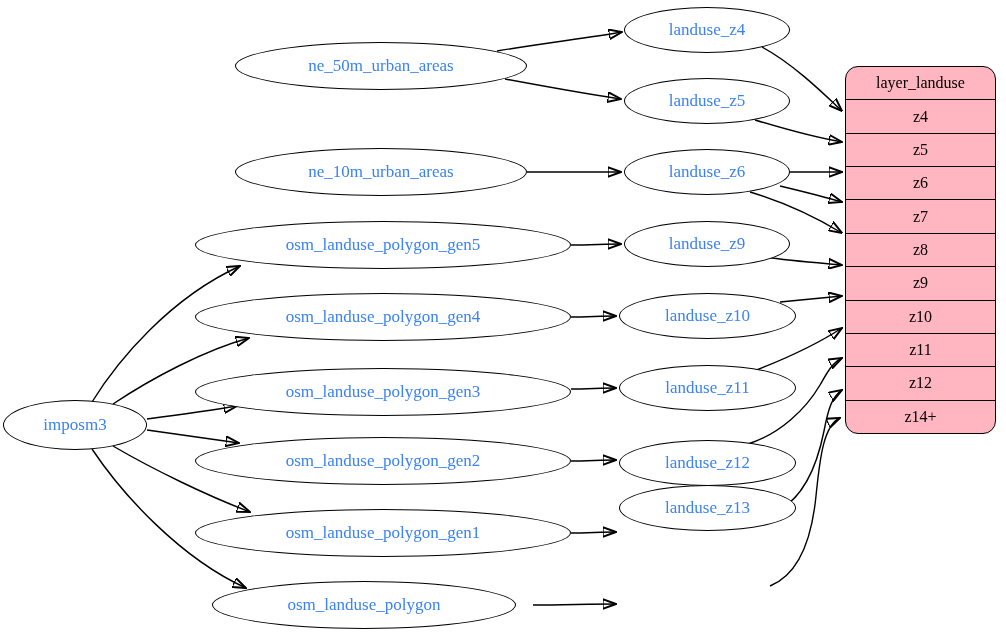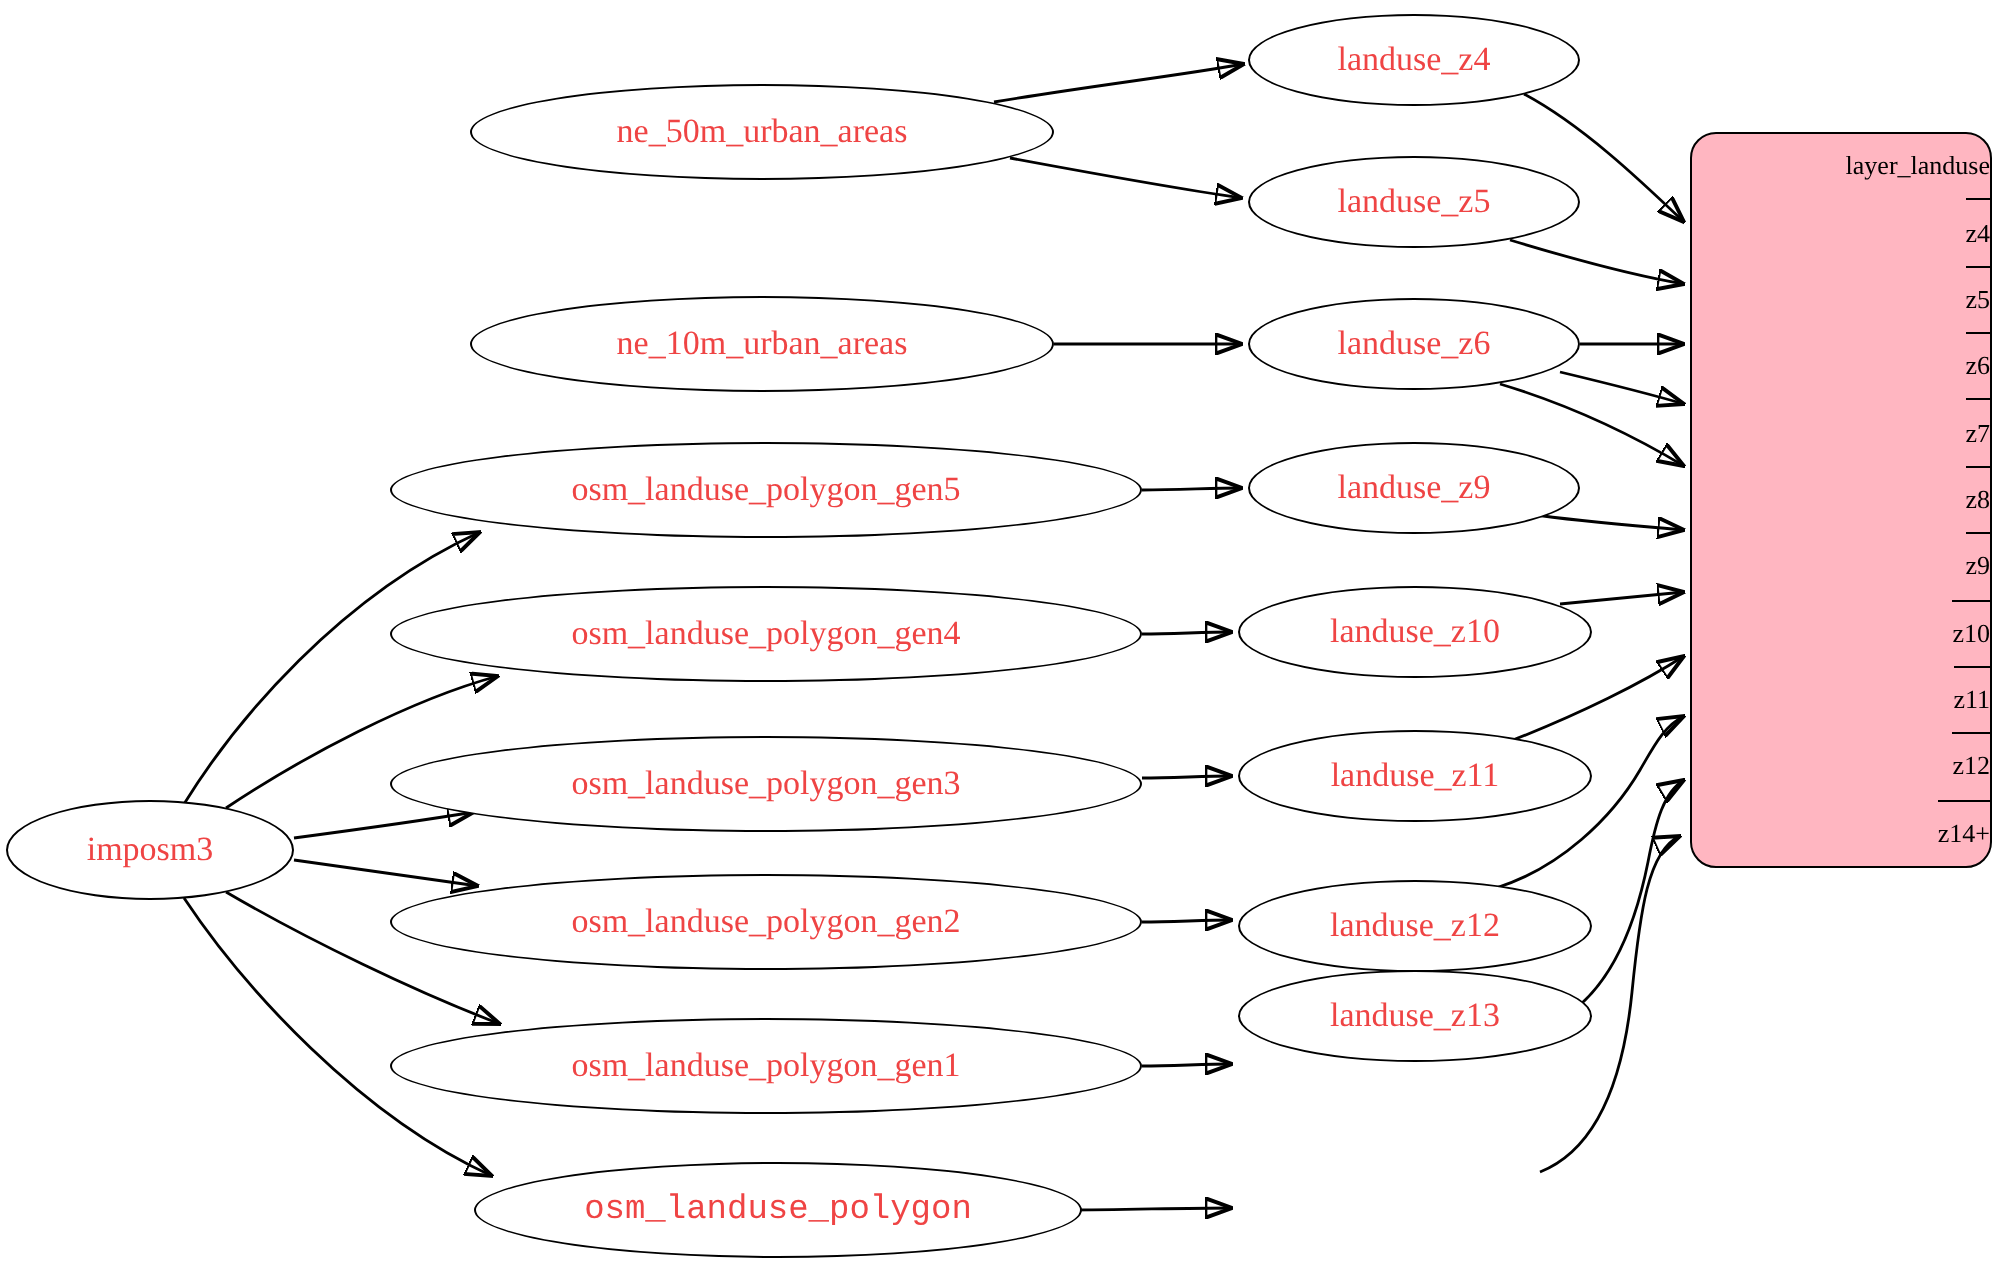--- a/index.html
+++ b/index.html
@@ -30,38 +30,37 @@
   .node {
     position: absolute;
     box-sizing: border-box;
     border: 1.5px solid #000000;
     border-radius: 50%;
     background: #ffffff;
     display: flex;
     align-items: center;
     justify-content: center;
     font-size: 17px;
-    color: #ef4444;
+    color: #3b82f6;
     white-space: nowrap;
   }
   .record {
     position: absolute;
     left: 845px;
     top: 66px;
     width: 151px;
     height: 368px;
     box-sizing: border-box;
     border: 1.7px solid #000000;
     border-radius: 13px;
     background: #ffb6c1;
     display: flex;
     flex-direction: column;
-    font-size: 13px;
+    font-size: 16px;
     color: #000000;
-    align-items: flex-end;
   }
   .record-row {
     flex: 1;
     display: flex;
     align-items: center;
     justify-content: center;
     border-top: 1.2px solid #000000;
     white-space: nowrap;
   }
   .record-row:first-child {
@@ -112,21 +111,21 @@
 
   <div class="node" style="left:3px; top:400px; width:144px; height:50px;">imposm3</div>
 
   <div class="node" style="left:235px; top:42px; width:292px; height:48px;">ne_50m_urban_areas</div>
   <div class="node" style="left:235px; top:148px; width:292px; height:48px;">ne_10m_urban_areas</div>
   <div class="node" style="left:195px; top:221px; width:376px; height:48px;">osm_landuse_polygon_gen5</div>
   <div class="node" style="left:195px; top:293px; width:376px; height:48px;">osm_landuse_polygon_gen4</div>
   <div class="node" style="left:195px; top:368px; width:376px; height:48px;">osm_landuse_polygon_gen3</div>
   <div class="node" style="left:195px; top:437px; width:376px; height:48px;">osm_landuse_polygon_gen2</div>
   <div class="node" style="left:195px; top:509px; width:376px; height:48px;">osm_landuse_polygon_gen1</div>
-  <div class="node" style="left:237px; top:581px; width:304px; height:48px;font-family:Liberation Mono, monospace;">osm_landuse_polygon</div>
+  <div class="node" style="left:212px; top:581px; width:304px; height:48px;">osm_landuse_polygon</div>
 
   <div class="node" style="left:624px; top:7px; width:166px; height:46px;">landuse_z4</div>
   <div class="node" style="left:624px; top:78px; width:166px; height:46px;">landuse_z5</div>
   <div class="node" style="left:624px; top:149px; width:166px; height:46px;">landuse_z6</div>
   <div class="node" style="left:624px; top:221px; width:166px; height:46px;">landuse_z9</div>
   <div class="node" style="left:619px; top:293px; width:177px; height:46px;">landuse_z10</div>
   <div class="node" style="left:619px; top:365px; width:177px; height:46px;">landuse_z11</div>
   <div class="node" style="left:619px; top:440px; width:177px; height:46px;">landuse_z12</div>
   <div class="node" style="left:619px; top:485px; width:177px; height:46px;">landuse_z13</div>
 

